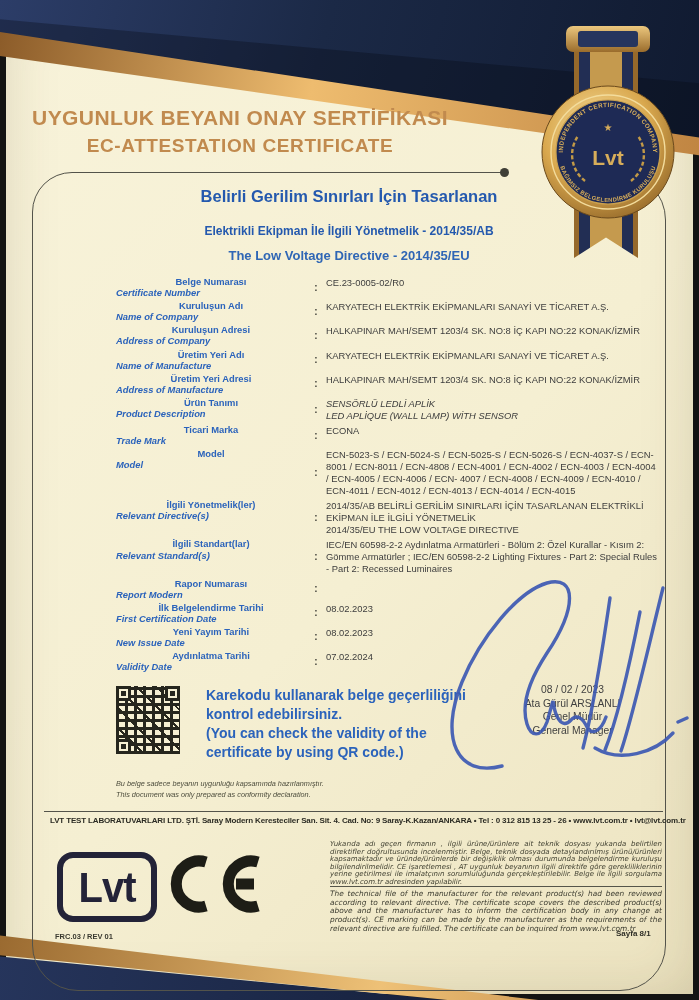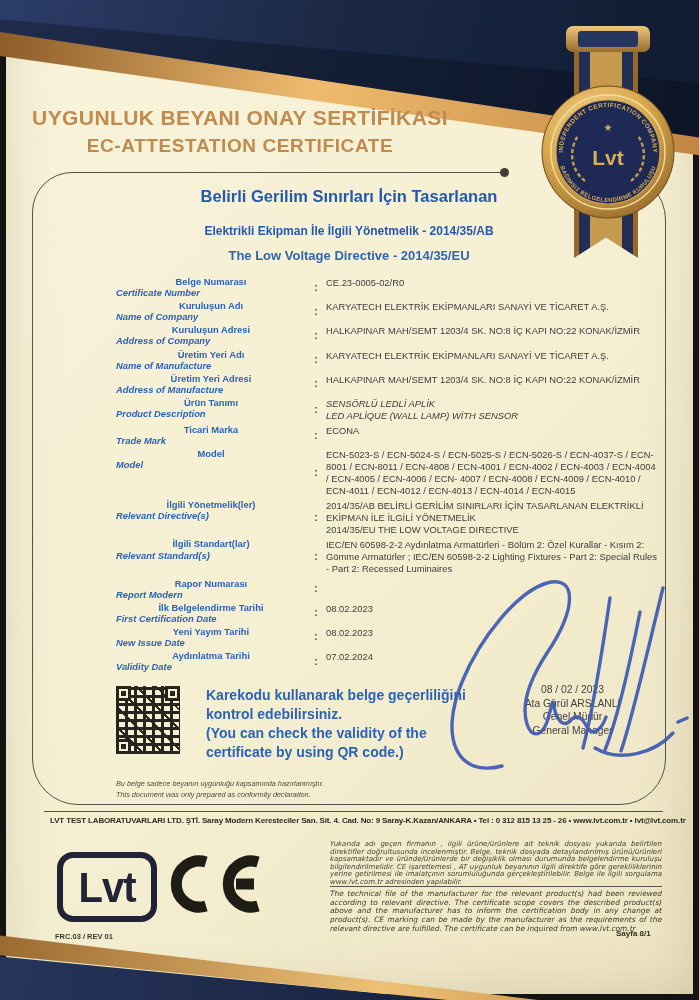--- a/index.html
+++ b/index.html
@@ -31,21 +31,21 @@
   .title-en{font-size:19px;font-weight:bold;letter-spacing:.6px;margin-top:5px;}
   
   .ribbon{position:absolute;left:574px;top:30px;width:64px;height:228px;z-index:4;
     background:linear-gradient(90deg,#96692b 0 5px,#222e54 5px 16px,#c59a4e 16px 48px,#222e54 48px 59px,#96692b 59px 64px);
     clip-path:polygon(0 0,100% 0,100% 100%,50% 91%,0 100%);}
   .ribbon-bar{position:absolute;left:566px;top:26px;width:84px;height:26px;z-index:4;
     background:linear-gradient(180deg,#ecc77e,#9a6c2c);border-radius:7px;}
   .ribbon-bar::after{content:"";position:absolute;inset:5px 12px;background:#26355e;border-radius:3px;}
   .medal{position:absolute;left:540px;top:84px;width:136px;height:136px;z-index:5;}
   
-  .box{position:absolute;left:32px;top:172px;width:634px;height:633px;z-index:2;
+  .box{position:absolute;left:32px;top:172px;width:634px;height:819px;z-index:2;
     border:1.6px solid #53534a;border-radius:40px 48px 46px 46px;box-sizing:border-box;}
   .border-patch{position:absolute;left:508px;top:166px;width:150px;height:12px;background:#f6f0d4;z-index:3;}
   .border-dot{position:absolute;left:500px;top:168px;width:9px;height:9px;border-radius:50%;background:#3f3f37;z-index:3;}
   .heading{width:100%;text-align:center;padding-top:14px;}
   .h-line1{font-size:16.5px;font-weight:bold;color:#2459ae;}
   .h-line2{font-size:12px;font-weight:bold;color:#2459ae;margin-top:18px;}
   .h-line3{font-size:13px;font-weight:bold;color:#2f66b5;margin-top:10px;}
   
   .fields{padding:13px 8px 0 83px;}
   .row{display:flex;align-items:flex-start;margin-bottom:2px;}

